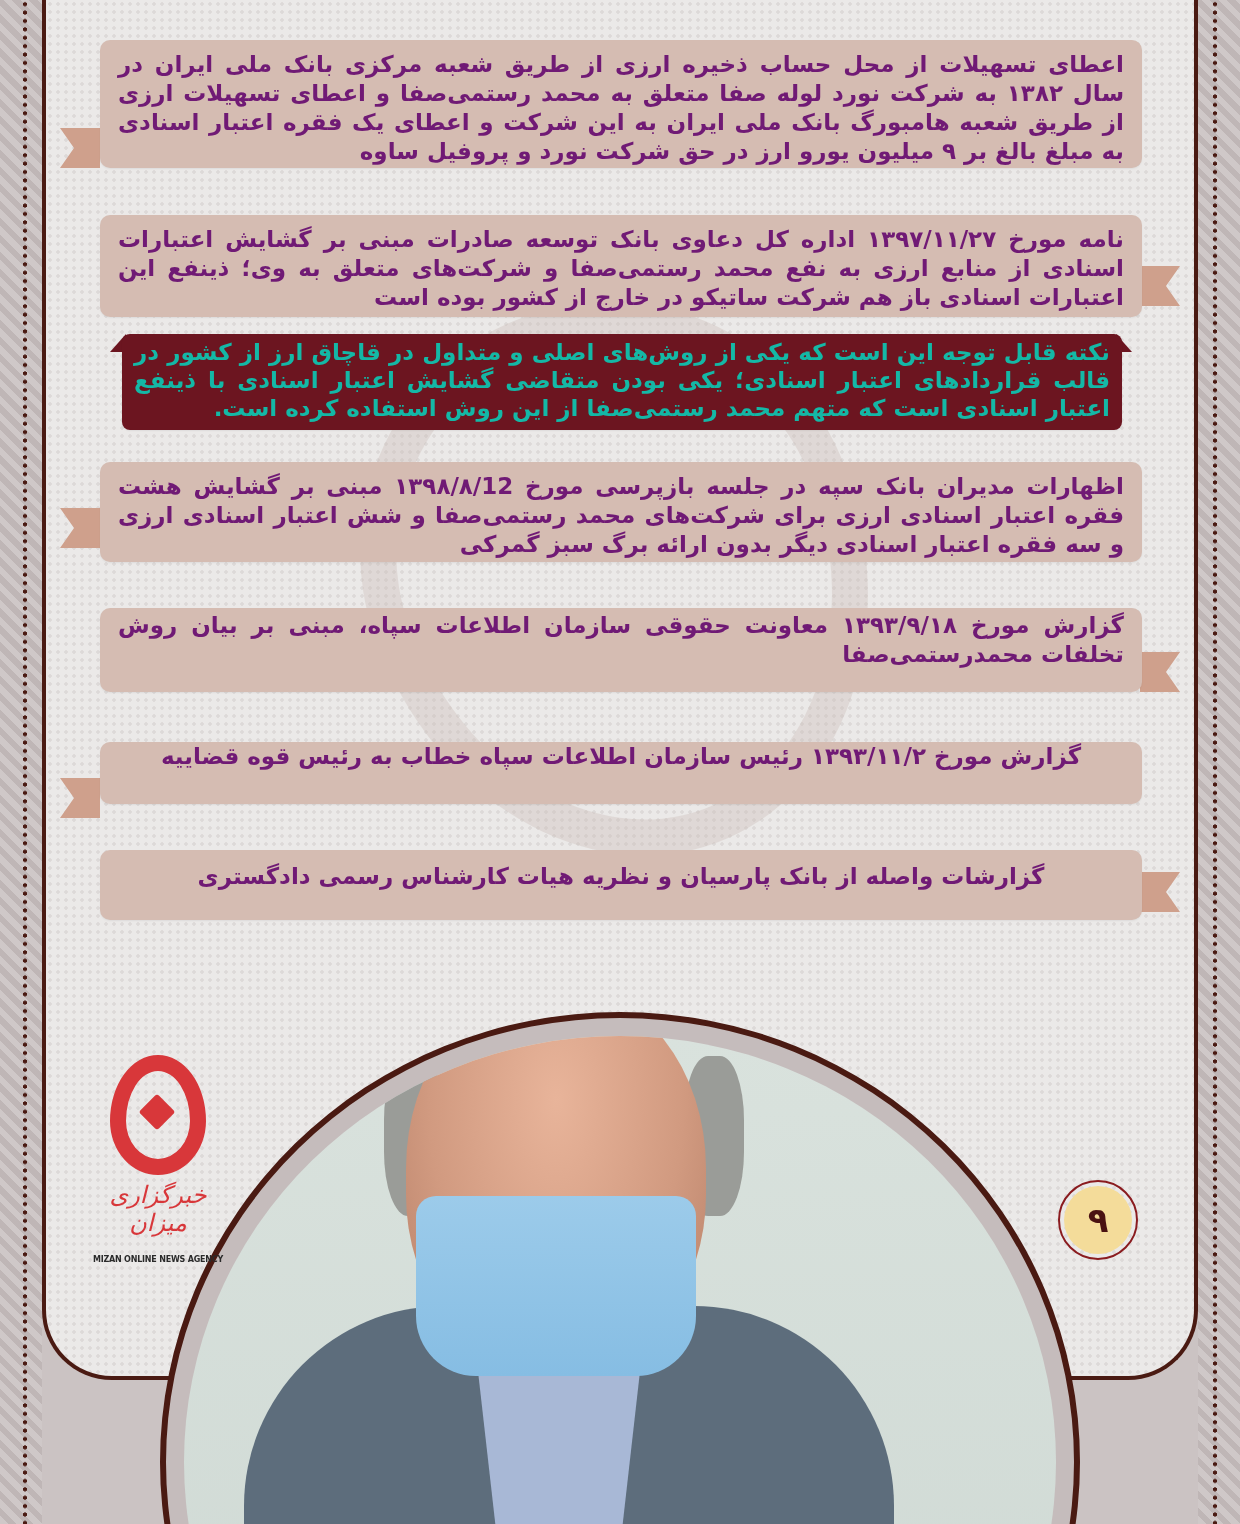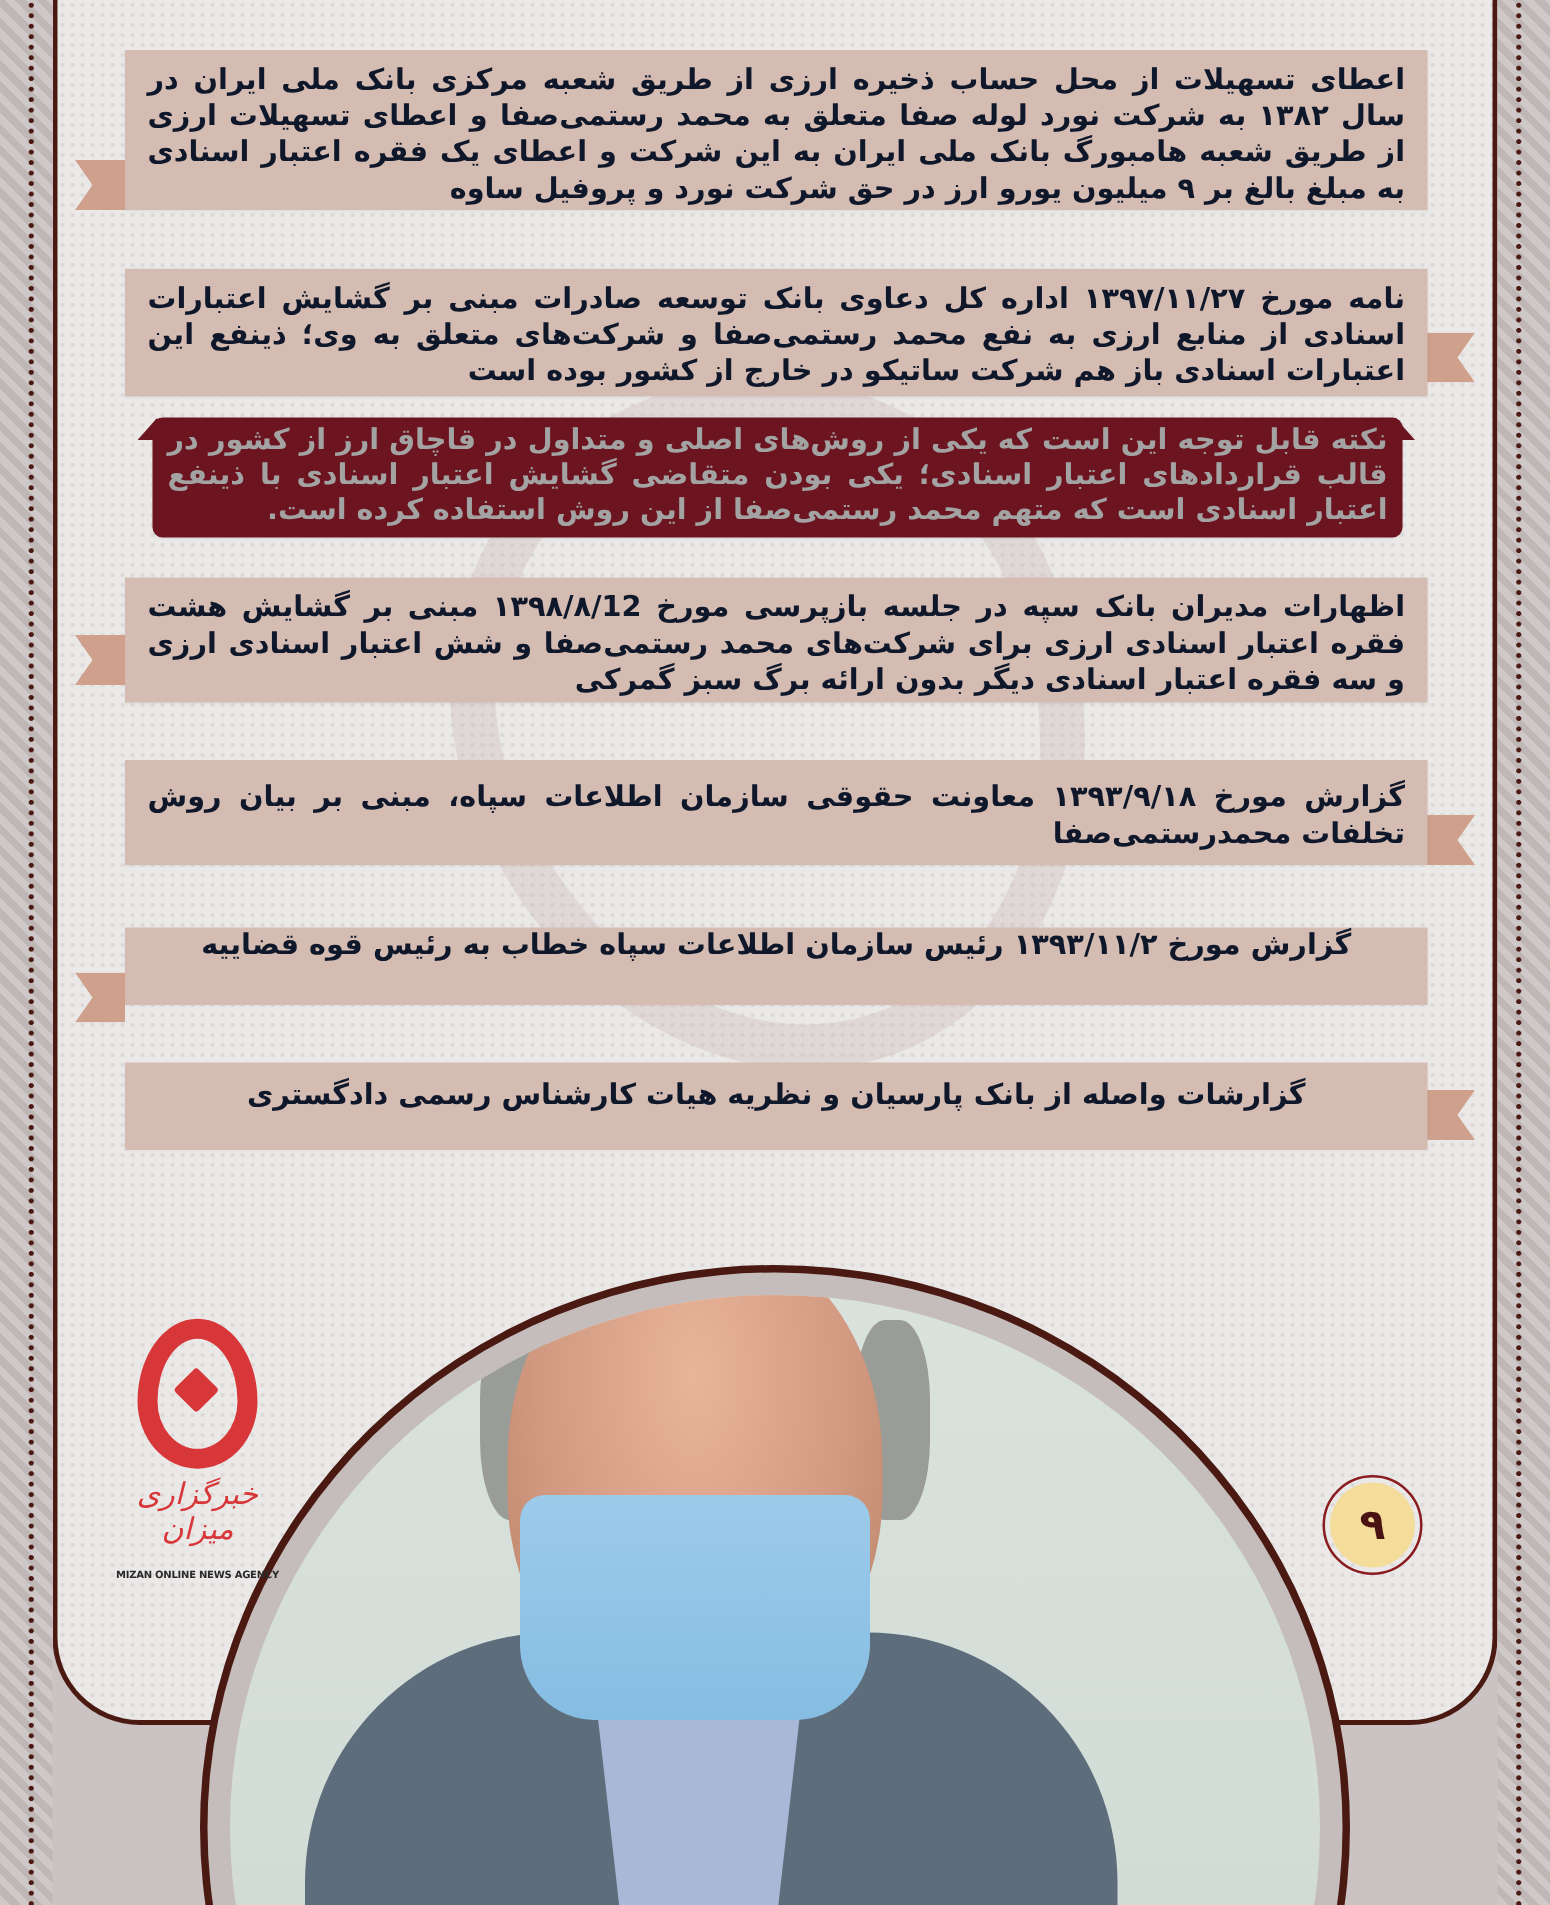--- a/index.html
+++ b/index.html
@@ -44,33 +44,33 @@
     border: 36px solid rgba(200,185,180,0.35);
     border-radius: 50% 50% 50% 50% / 45% 45% 55% 55%;
     transform: rotate(-20deg);
     pointer-events: none;
   }
 
   
   .box {
     position: absolute;
     background: #d5bcb2;
-    color: #0f172a;
+    color: #701a75;
     font-weight: bold;
     font-size: 23px;
     line-height: 29px;
     padding: 10px 18px 10px 18px;
     text-align: justify;
     text-align-last: right;
-    border-radius: 0;
+    border-radius: 10px;
     box-shadow: 0 1px 2px rgba(0,0,0,0.06);
   }
   .box.dark {
     background: #6c1520;
-    color: #a3a3a3;
+    color: #14b8a6;
     border-radius: 8px;
   }
   .box.center { text-align: center; text-align-last: center; }
 
   .ribbon {
     position: absolute; width: 40px; height: 40px; background: #cfa08c;
   }
   .ribbon.left { clip-path: polygon(0 0, 100% 0, 100% 100%, 0 100%, 35% 50%); }
   .ribbon.right { clip-path: polygon(0 0, 100% 0, 65% 50%, 100% 100%, 0 100%); }
 
@@ -173,21 +173,21 @@
 <div class="box dark" style="left:122px; top:334px; width:1000px; height:96px; padding:4px 12px; line-height:28px;">
   <span>نکته قابل توجه این است که یکی از روش‌های اصلی و متداول در قاچاق ارز از کشور در قالب قراردادهای اعتبار اسنادی؛ یکی بودن متقاضی گشایش اعتبار اسنادی با ذینفع اعتبار اسنادی است که متهم محمد رستمی‌صفا از این روش استفاده کرده است.</span>
 </div>
 
 <div class="ribbon left" style="left:60px; top:508px;"></div>
 <div class="box" style="left:100px; top:462px; width:1042px; height:100px;">
   <span>اظهارات مدیران بانک سپه در جلسه بازپرسی مورخ ۱۳۹۸/۸/12 مبنی بر گشایش هشت فقره اعتبار اسنادی ارزی برای شرکت‌های محمد رستمی‌صفا و شش اعتبار اسنادی ارزی و سه فقره اعتبار اسنادی دیگر بدون ارائه برگ سبز گمرکی</span>
 </div>
 
 <div class="ribbon right" style="left:1140px; top:652px;"></div>
-<div class="box" style="left:100px; top:608px; width:1042px; height:84px; padding-top:16px;">
+<div class="box" style="left:100px; top:608px; width:1042px; height:84px; padding-top:3px;">
   <span>گزارش مورخ ۱۳۹۳/۹/۱۸ معاونت حقوقی سازمان اطلاعات سپاه، مبنی بر بیان روش تخلفات محمدرستمی‌صفا</span>
 </div>
 
 <div class="ribbon left" style="left:60px; top:778px;"></div>
 <div class="box center" style="left:100px; top:742px; width:1042px; height:62px; padding-top:0;">
   <span>گزارش مورخ ۱۳۹۳/۱۱/۲ رئیس سازمان اطلاعات سپاه خطاب به رئیس قوه قضاییه</span>
 </div>
 
 <div class="ribbon right" style="left:1140px; top:872px;"></div>
 <div class="box center" style="left:100px; top:850px; width:1042px; height:70px; padding-top:12px;">

